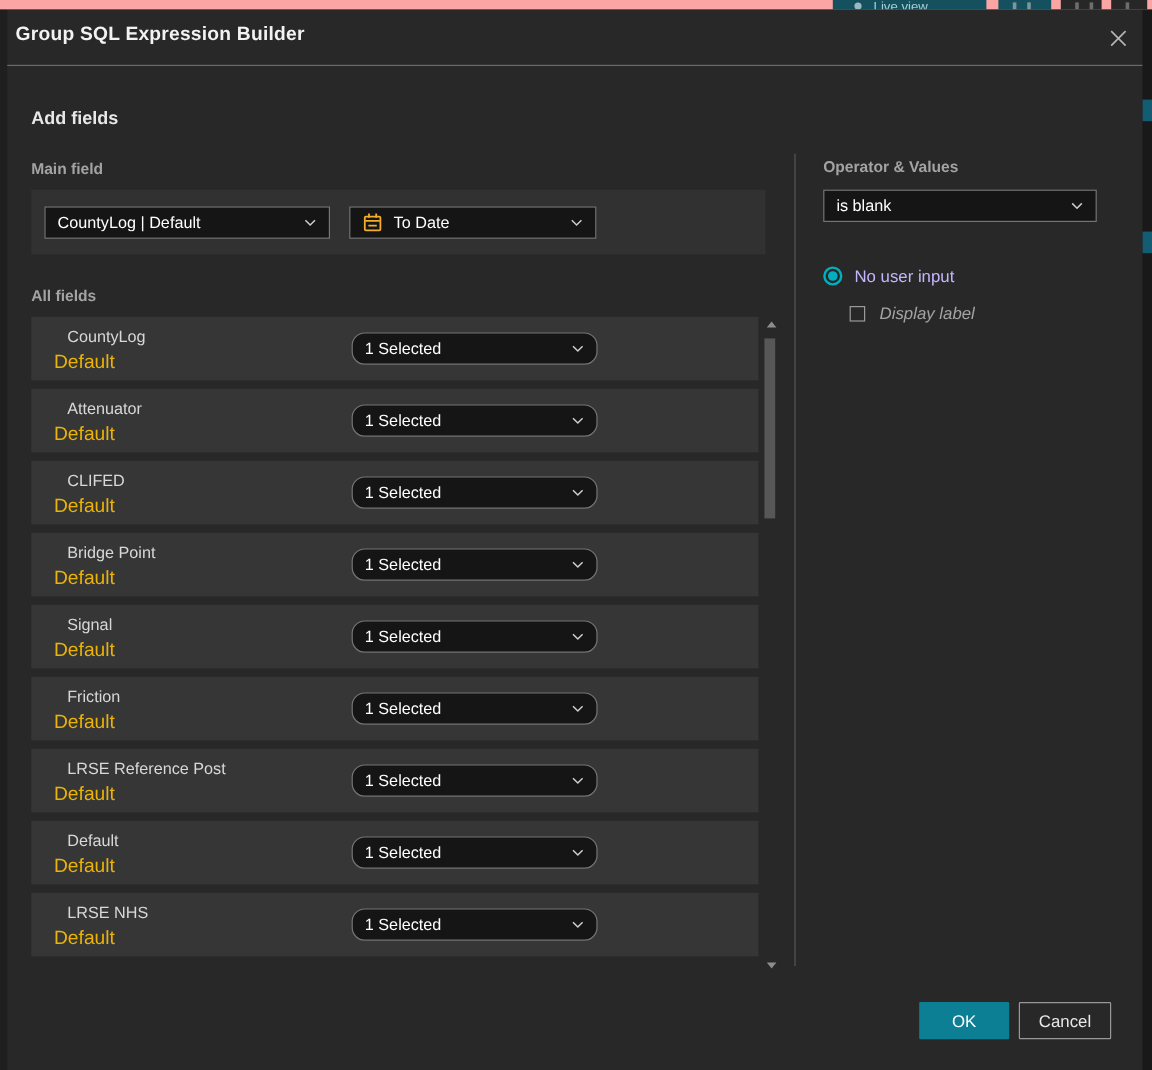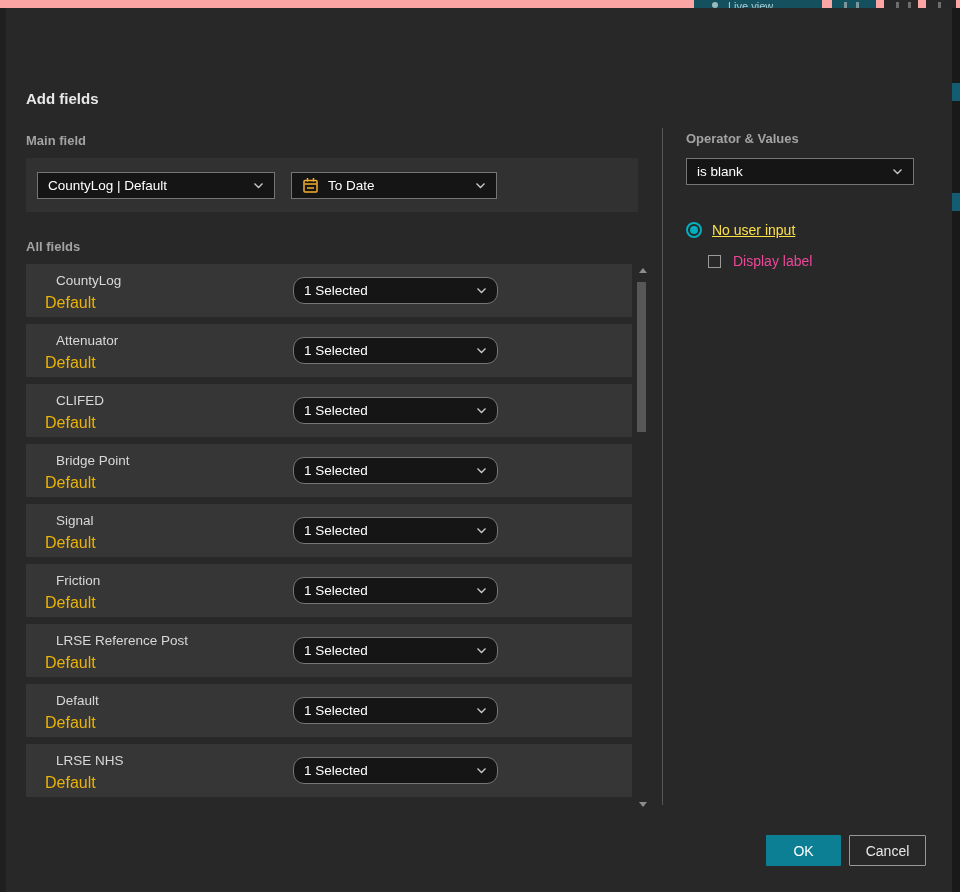--- a/index.html
+++ b/index.html
@@ -75,25 +75,25 @@
   .v-divider { position:absolute; left:656px; top:120px; width:1px; height:677px; background:#565656; }
 
   
   .sel-operator { position:absolute; left:680px; top:150px; width:228px; }
 
   .radio-row { position:absolute; left:680px; top:214px; display:flex; align-items:center; cursor:pointer; }
   .radio { width:16px; height:16px; border-radius:50%; border:2px solid #555; background:#282828;
            display:flex; align-items:center; justify-content:center; }
   .radio.checked { border-color:#00b0c0; }
   .radio.checked .radio-dot { width:8px; height:8px; border-radius:50%; background:#00b0c0; }
-  .radio-label { margin-left:10px; font-size:14px; color:#fde047;text-decoration:underline; }
+  .radio-label { margin-left:10px; font-size:14px; color:#c4b5fd; }
 
   .check-row { position:absolute; left:702px; top:245px; display:flex; align-items:center; cursor:pointer; }
   .checkbox { width:13px; height:13px; border:1px solid #9a9a9a; background:transparent; }
-  .check-label { margin-left:12px; font-size:14px; color:#ec4899; }
+  .check-label { margin-left:12px; font-size:14px; color:#a3a3a3;font-style:italic; }
 
   
   .btn { position:absolute; top:827px; height:31px; font-size:14px; display:flex;
          align-items:center; justify-content:center; cursor:pointer; border-radius:1px; }
   .btn-ok { left:760px; width:75px; background:#0c7f94; color:#ffffff; }
   .btn-cancel { left:843px; width:77px; background:transparent; border:1px solid #989898; color:#e8e8e8; }
 </style>
 </head>
 <body>
 
@@ -115,20 +115,28 @@
   </div>
 </div>
 <div class="bg-leftstrip"></div>
 <div class="bg-rightstrip">
   <div class="bg-teal-block tb1"></div>
   <div class="bg-teal-block tb2"></div>
 </div>
 
 <div class="dialog">
 
+  <div class="dlg-header">
+    <div class="dlg-title">Group SQL Expression Builder</div>
+    <div class="dlg-close">
+      <svg width="16" height="16" viewBox="0 0 16 16">
+        <path d="M2 2 L14 14 M14 2 L2 14" stroke="#b5b5b5" stroke-width="1.4" fill="none"></path>
+      </svg>
+    </div>
+  </div>
 
   <div class="h-add">Add fields</div>
 
   <div class="h-gray h-mainfield">Main field</div>
 
   <div class="main-panel">
     <div class="select sel-layer">
       <span class="sel-text">CountyLog | Default</span>
       <svg class="chev" width="11" height="7" viewBox="0 0 11 7">
         <path d="M1.5 1.5 L5.5 5.5 L9.5 1.5" fill="none" stroke="#cccccc" stroke-width="1.3"></path>

